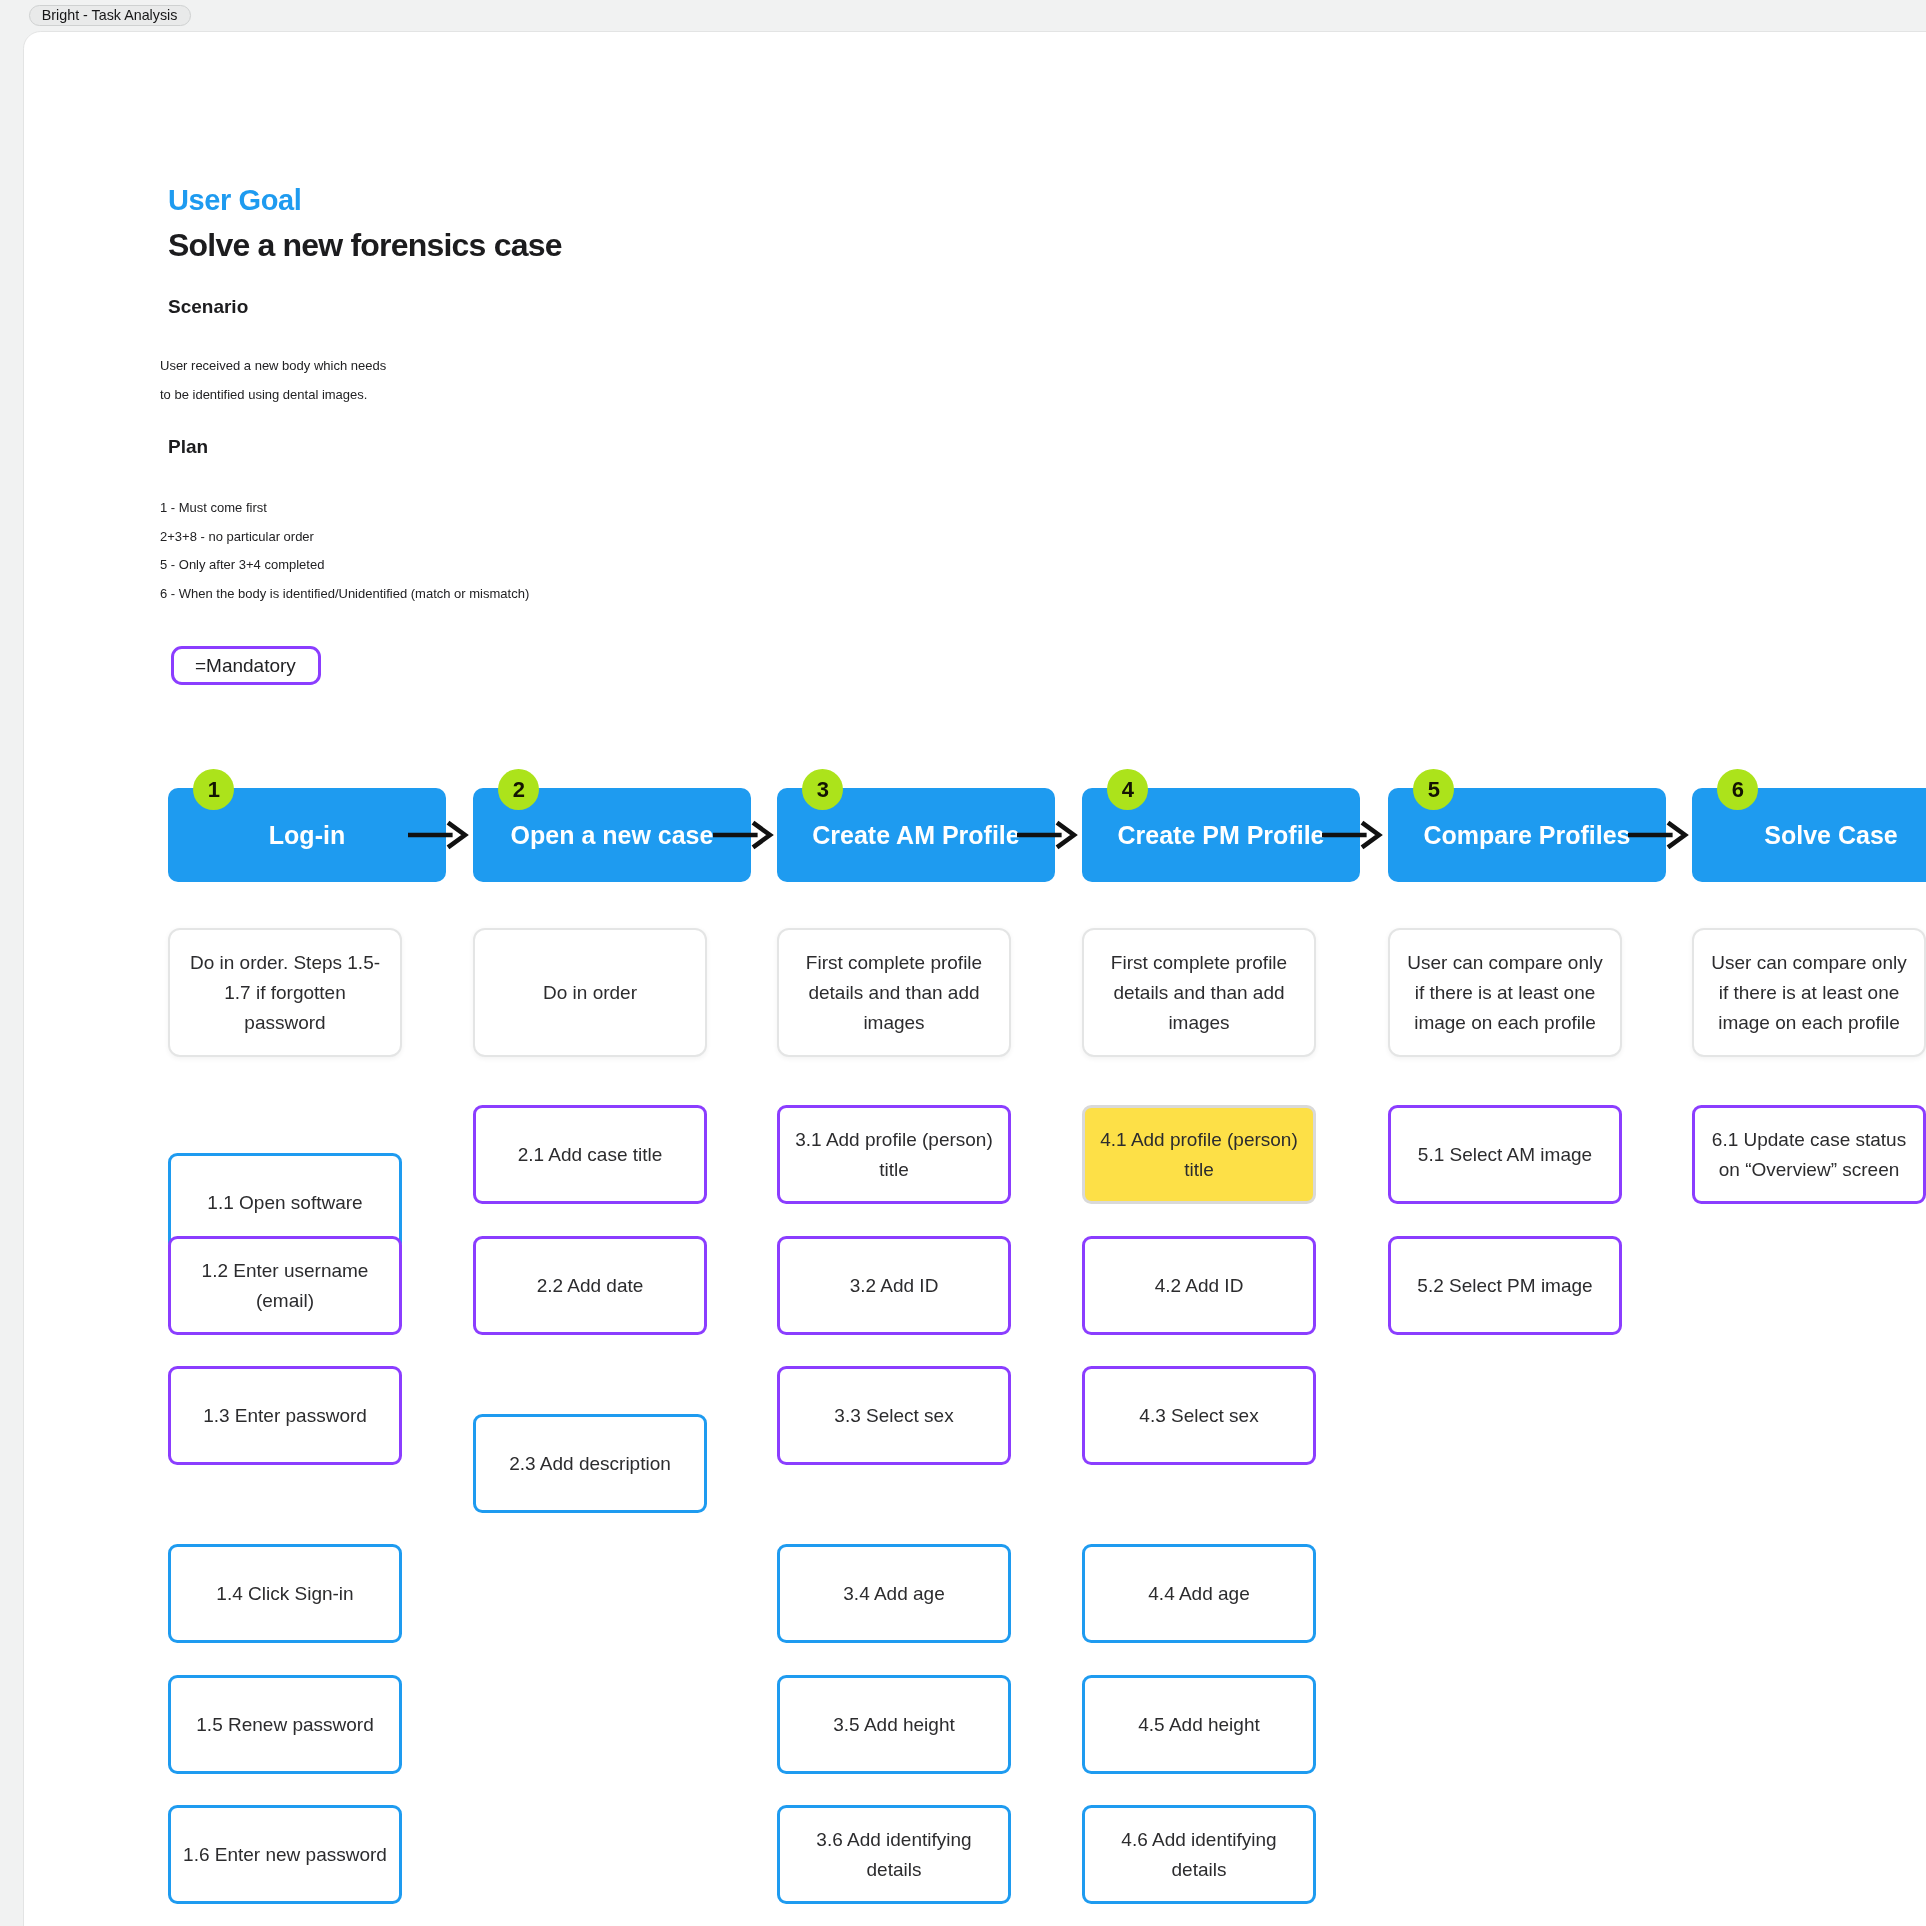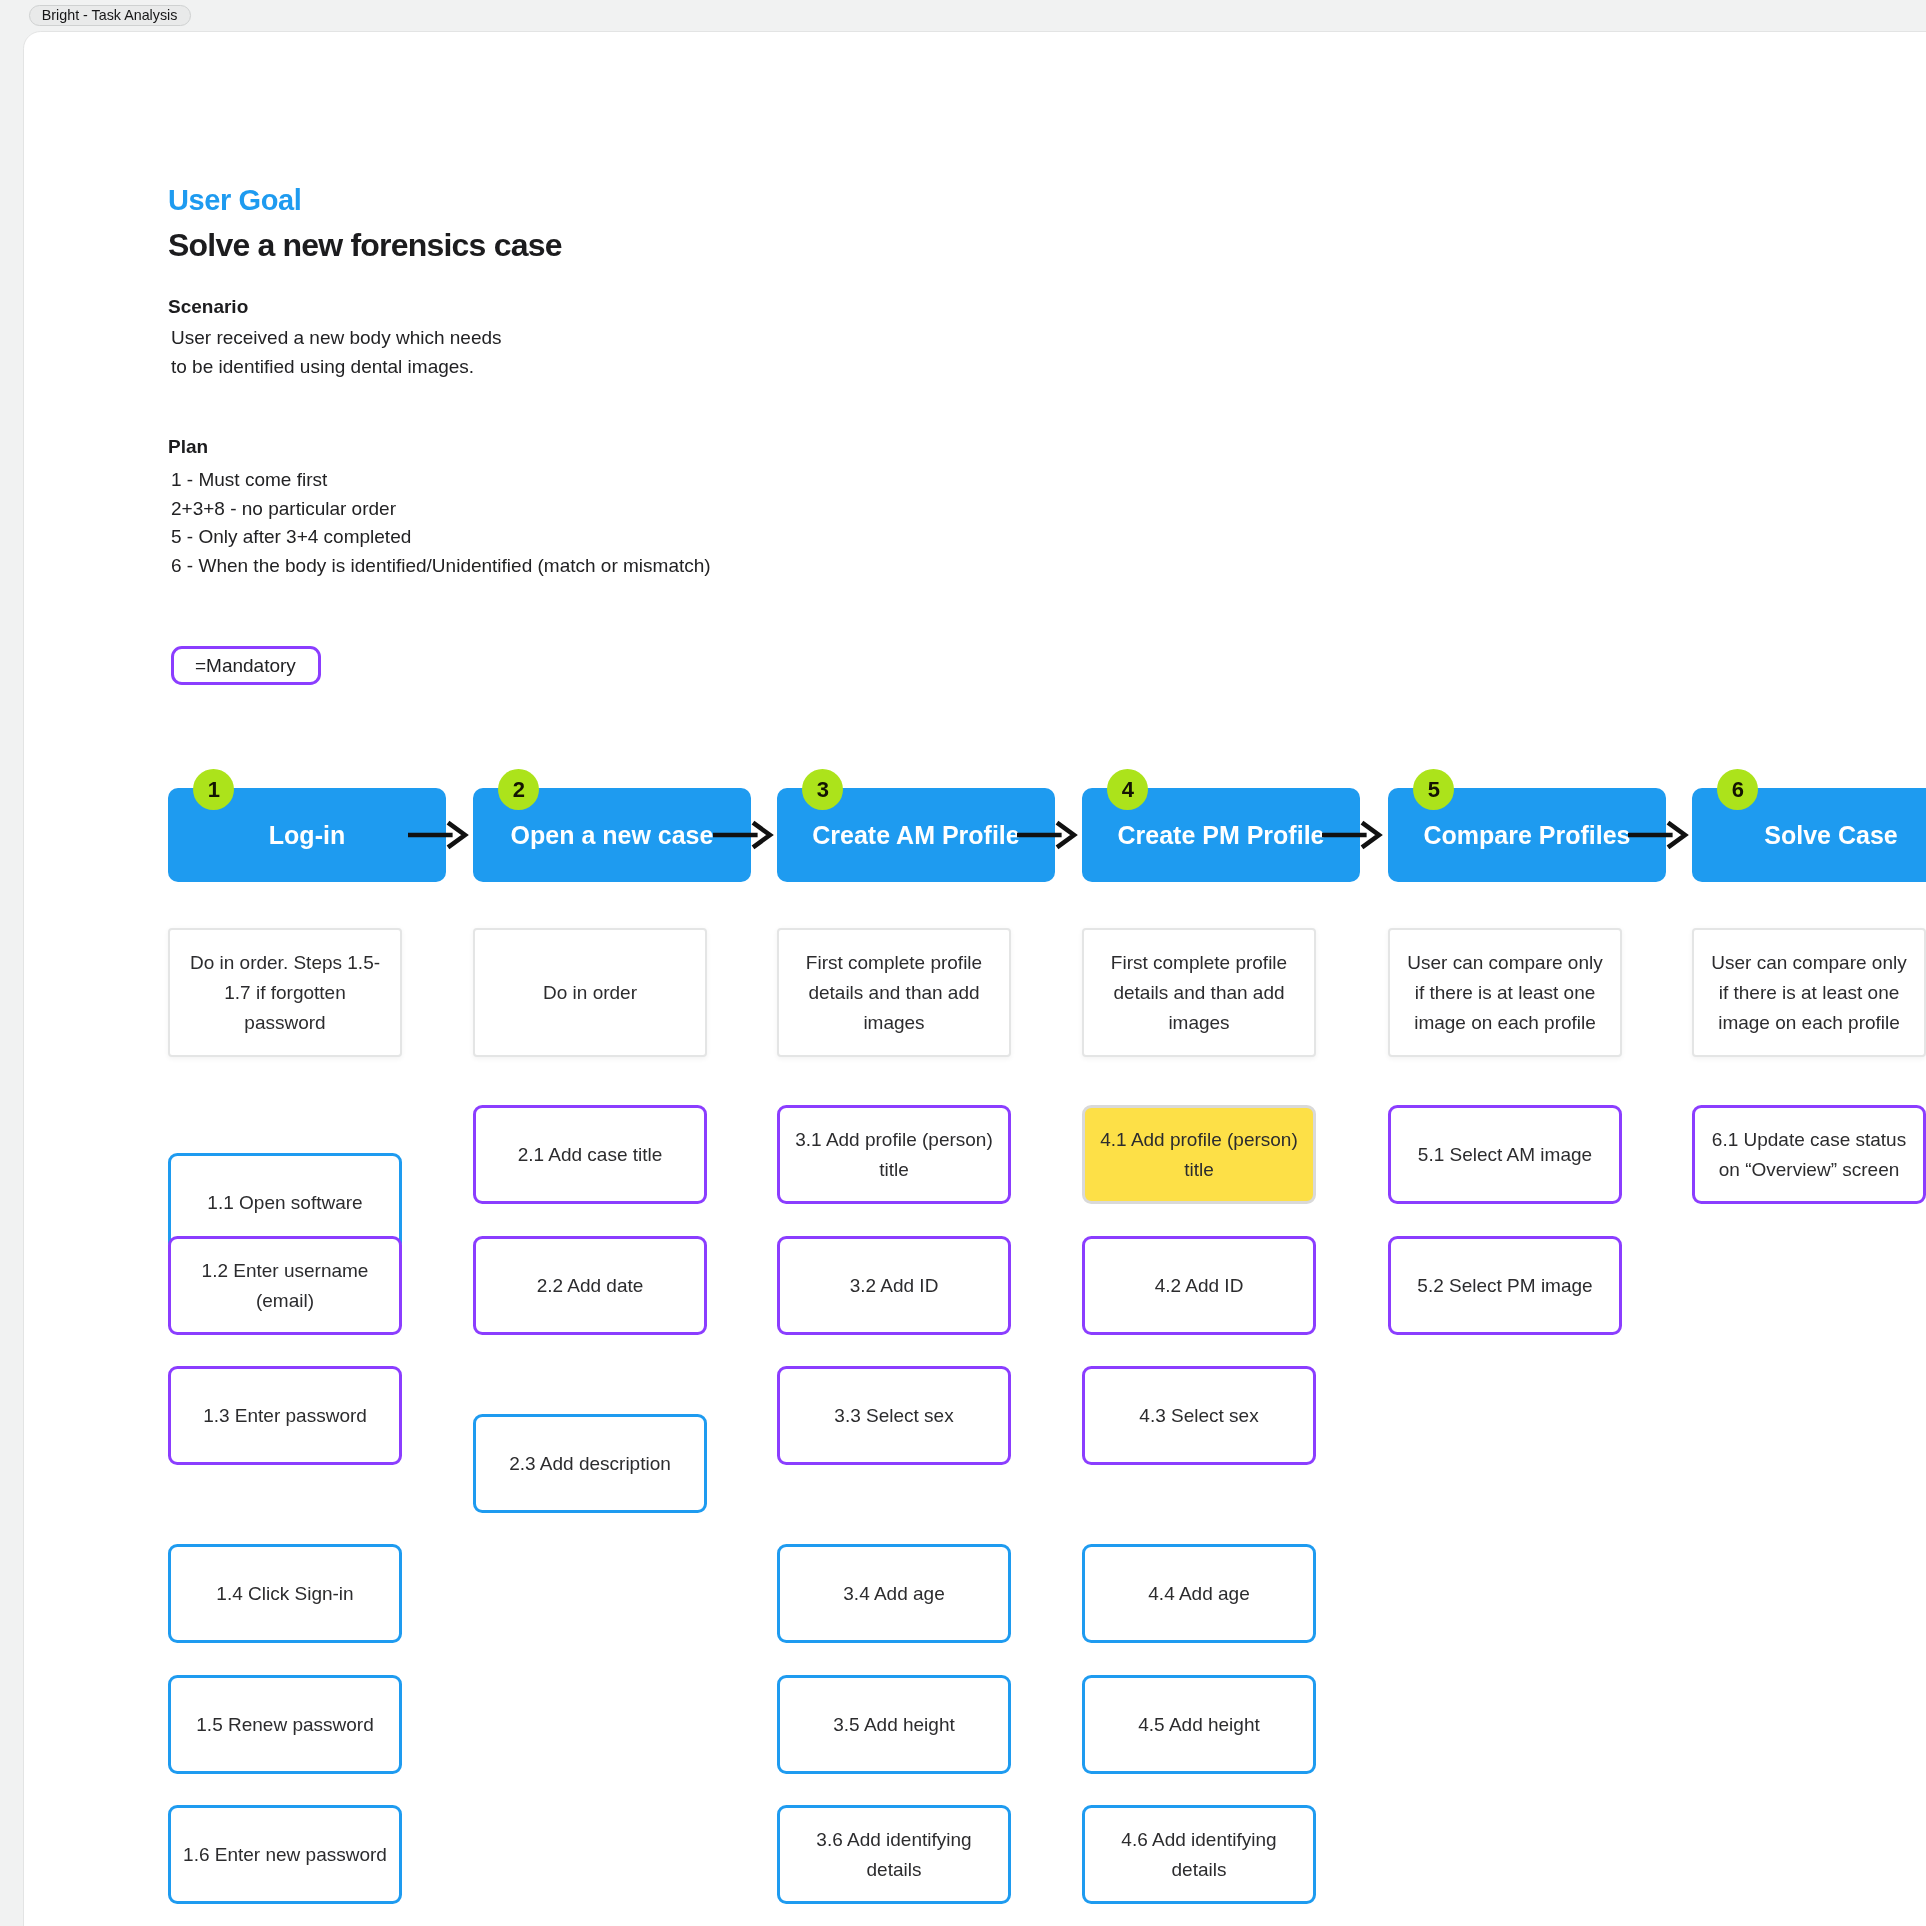--- a/index.html
+++ b/index.html
@@ -12,38 +12,38 @@
   .canvas { position:absolute; left:23px; top:31px; width:2045px; height:2232px; background:#ffffff;
     border:1.5px solid #e3e4e4; border-radius:17.7px; box-shadow:0 3.9px 0 rgba(0,0,0,0.04); }
 
   .eyebrow { position:absolute; left:168px; top:184px; font-size:29px; font-weight:700; color:#1e9bf0; letter-spacing:-0.4px; }
   .big-title { position:absolute; left:168px; top:227px; font-size:32px; font-weight:700; color:#1c1c1e; letter-spacing:-0.8px; }
 
   .sec-label { position:absolute; left:168px; font-size:19px; font-weight:700; color:#1c1c1e; }
   .scenario-label { top:296px; }
   .plan-label { top:436px; }
 
-  .text-block { position:absolute; left:171px; font-size:19px; line-height:28.5px; color:#222224; }
+  .text-block { position:absolute; left:160px; font-size:13px; line-height:28.5px; color:#222224;margin-top:28px; }
   .scenario-text { top:324px; }
   .plan-text { top:466px; }
 
   .legend-box { position:absolute; left:171px; top:646px; width:150px; height:39px; background:#fff;
     border:3.1px solid #8b3dff; border-radius:10.8px; display:flex; align-items:center; padding-left:21px;
     font-size:19px; color:#222224; }
 
   .col { position:absolute; top:769px; width:234px; }
   .c1{left:168px} .c2{left:473px} .c3{left:777px} .c4{left:1082px} .c5{left:1388px} .c6{left:1692px}
 
   .badge { position:absolute; left:25.4px; top:0; width:41px; height:41px; border-radius:20.4px; background:#ace31b;
     display:flex; align-items:center; justify-content:center; font-size:22px; font-weight:700; color:#141403; z-index:2; }
 
   .colhead { position:absolute; left:0; top:19px; width:278px; height:94px; border-radius:10px; background:#1e9bf0;
     color:#ffffff; font-weight:700; font-size:25px; display:flex; align-items:center; justify-content:center; text-align:center; }
 
-  .coldesc { position:absolute; left:0; top:159px; width:234px; height:129px; border-radius:4px; background:#fff;
+  .coldesc { position:absolute; left:0; top:159px; width:234px; height:129px; border-radius:12px; background:#fff;
     border:2.3px solid #e4e5e5; box-shadow:0 1.9px 5.4px rgba(0,0,0,0.05); display:flex; align-items:center; justify-content:center;
     text-align:center; font-size:19px; line-height:30px; color:#2c2c2e; padding:0 13px; }
 
   .step { position:absolute; left:0; width:234px; height:99px; background:#fff; border-radius:9.2px;
     display:flex; align-items:center; justify-content:center; text-align:center; font-size:19px; line-height:30px;
     color:#2c2c2e; padding:0 11.6px; }
   .step.b { border:3.1px solid #1e9bf0;margin-top:48px; }
   .step.p { border:3.1px solid #8b3dff; }
   .step.g { background:#fde047; border:3.1px solid #d9d9d9; }
   .r1{top:336px} .r2{top:467px} .r3{top:597px} .r4{top:727px}

